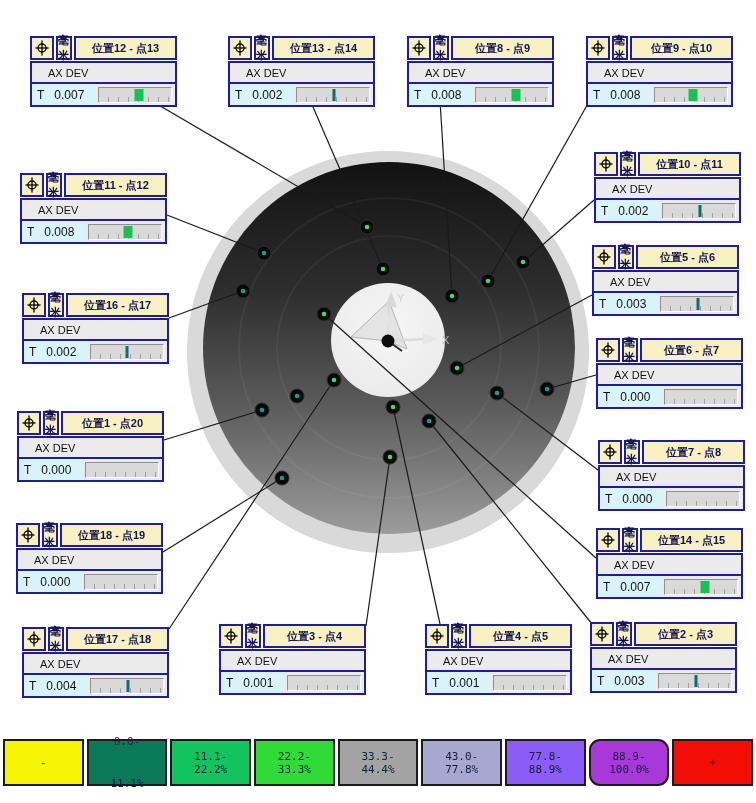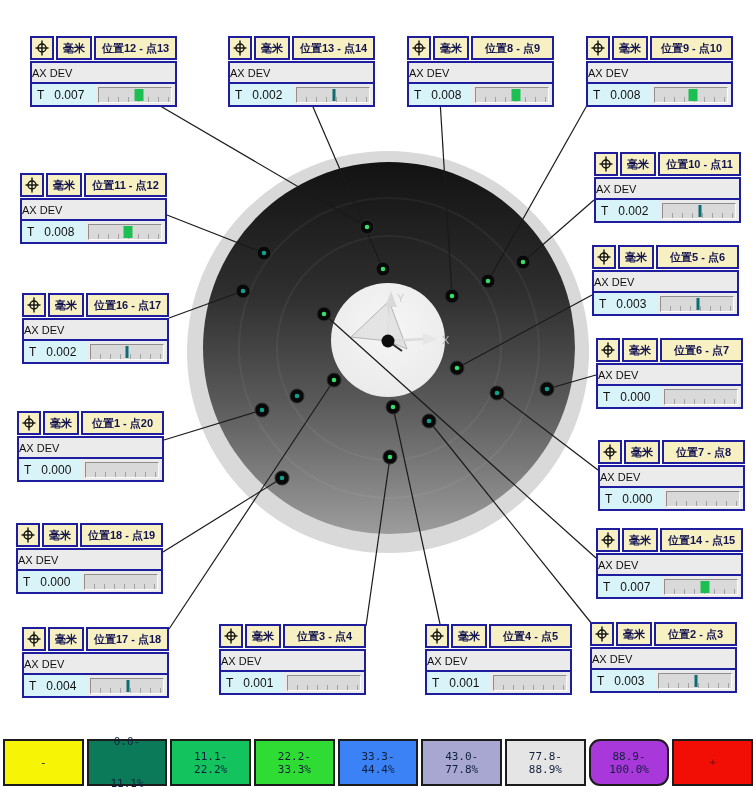--- a/index.html
+++ b/index.html
@@ -7,24 +7,24 @@
           font-family:"Liberation Sans",sans-serif;}
   #scene{position:absolute;left:0;top:0;z-index:0;}
 
   
   .callout{position:absolute;width:147px;z-index:2;font-size:11px;}
   .c-head{display:flex;gap:2px;height:24px;}
   .c-hcell{box-sizing:border-box;border:2px solid #1d1d9e;background:#f6f0c2;
            display:flex;align-items:center;justify-content:center;
            font-weight:bold;color:#141450;}
   .c-icel{width:24px;}
-  .c-ucel{width:36px;}
+  .c-ucel{width:16px;}
   .c-tcel{flex:1;}
   .c-body{box-sizing:border-box;border:2px solid #1d1d9e;background:#ebebeb;margin-top:1px;}
-  .c-axdev{height:18px;display:flex;align-items:center;padding:1px 4px 0 0;
+  .c-axdev{height:18px;display:flex;align-items:center;padding:1px 4px 0 16px;
            background:#ebebeb;color:#101010;border-bottom:2px solid #1d1d9e;text-align:right;}
   .c-trow{display:flex;height:21px;align-items:stretch;}
   .c-tlabel{background:#d9f4f9;width:58px;display:flex;align-items:center;
             padding-left:5px;gap:10px;color:#101010;font-size:12px;}
   .c-barwrap{flex:1;display:flex;align-items:center;padding:0 3px;background:#ebebeb;}
   .c-bar{position:relative;flex:1;height:14px;background:#d9d9d9;
          border-top:1px solid #8f8f8f;border-left:1px solid #8f8f8f;
          border-right:1px solid #fbfbfb;border-bottom:1px solid #fbfbfb;}
   .c-bar::after{content:"";position:absolute;left:0;right:0;bottom:0;height:5px;
          background:repeating-linear-gradient(90deg,transparent 0 9px,#a2a2a2 9px 10px);}
@@ -645,29 +645,29 @@
         <span>11.1%</span>
       </div>
       <div class="leg-cell" style="background: rgb(18, 195, 94); color: rgb(16, 32, 60);">
         <span>11.1-</span>
         <span>22.2%</span>
       </div>
       <div class="leg-cell" style="background: rgb(46, 220, 51); color: rgb(16, 32, 60);">
         <span>22.2-</span>
         <span>33.3%</span>
       </div>
-      <div class="leg-cell" style="background: #3b82f6; color: rgb(16, 32, 60);">
+      <div class="leg-cell" style="background: #a3a3a3; color: rgb(16, 32, 60);">
         <span>33.3-</span>
         <span>44.4%</span>
       </div>
       <div class="leg-cell" style="background: rgb(167, 167, 209); color: rgb(16, 32, 60);">
         <span>43.0-</span>
         <span>77.8%</span>
       </div>
-      <div class="leg-cell" style="background: #e5e5e5; color: rgb(16, 32, 60);">
+      <div class="leg-cell" style="background: #8b5cf6; color: rgb(16, 32, 60);">
         <span>77.8-</span>
         <span>88.9%</span>
       </div>
       <div class="leg-cell" style="background: rgb(168, 56, 218); color: rgb(16, 32, 60); border-radius: 11px;">
         <span>88.9-</span>
         <span>100.0%</span>
       </div>
       <div class="leg-cell" style="background: rgb(242, 13, 5); color: rgb(122, 18, 18);">
         <span>+</span>
       </div>

